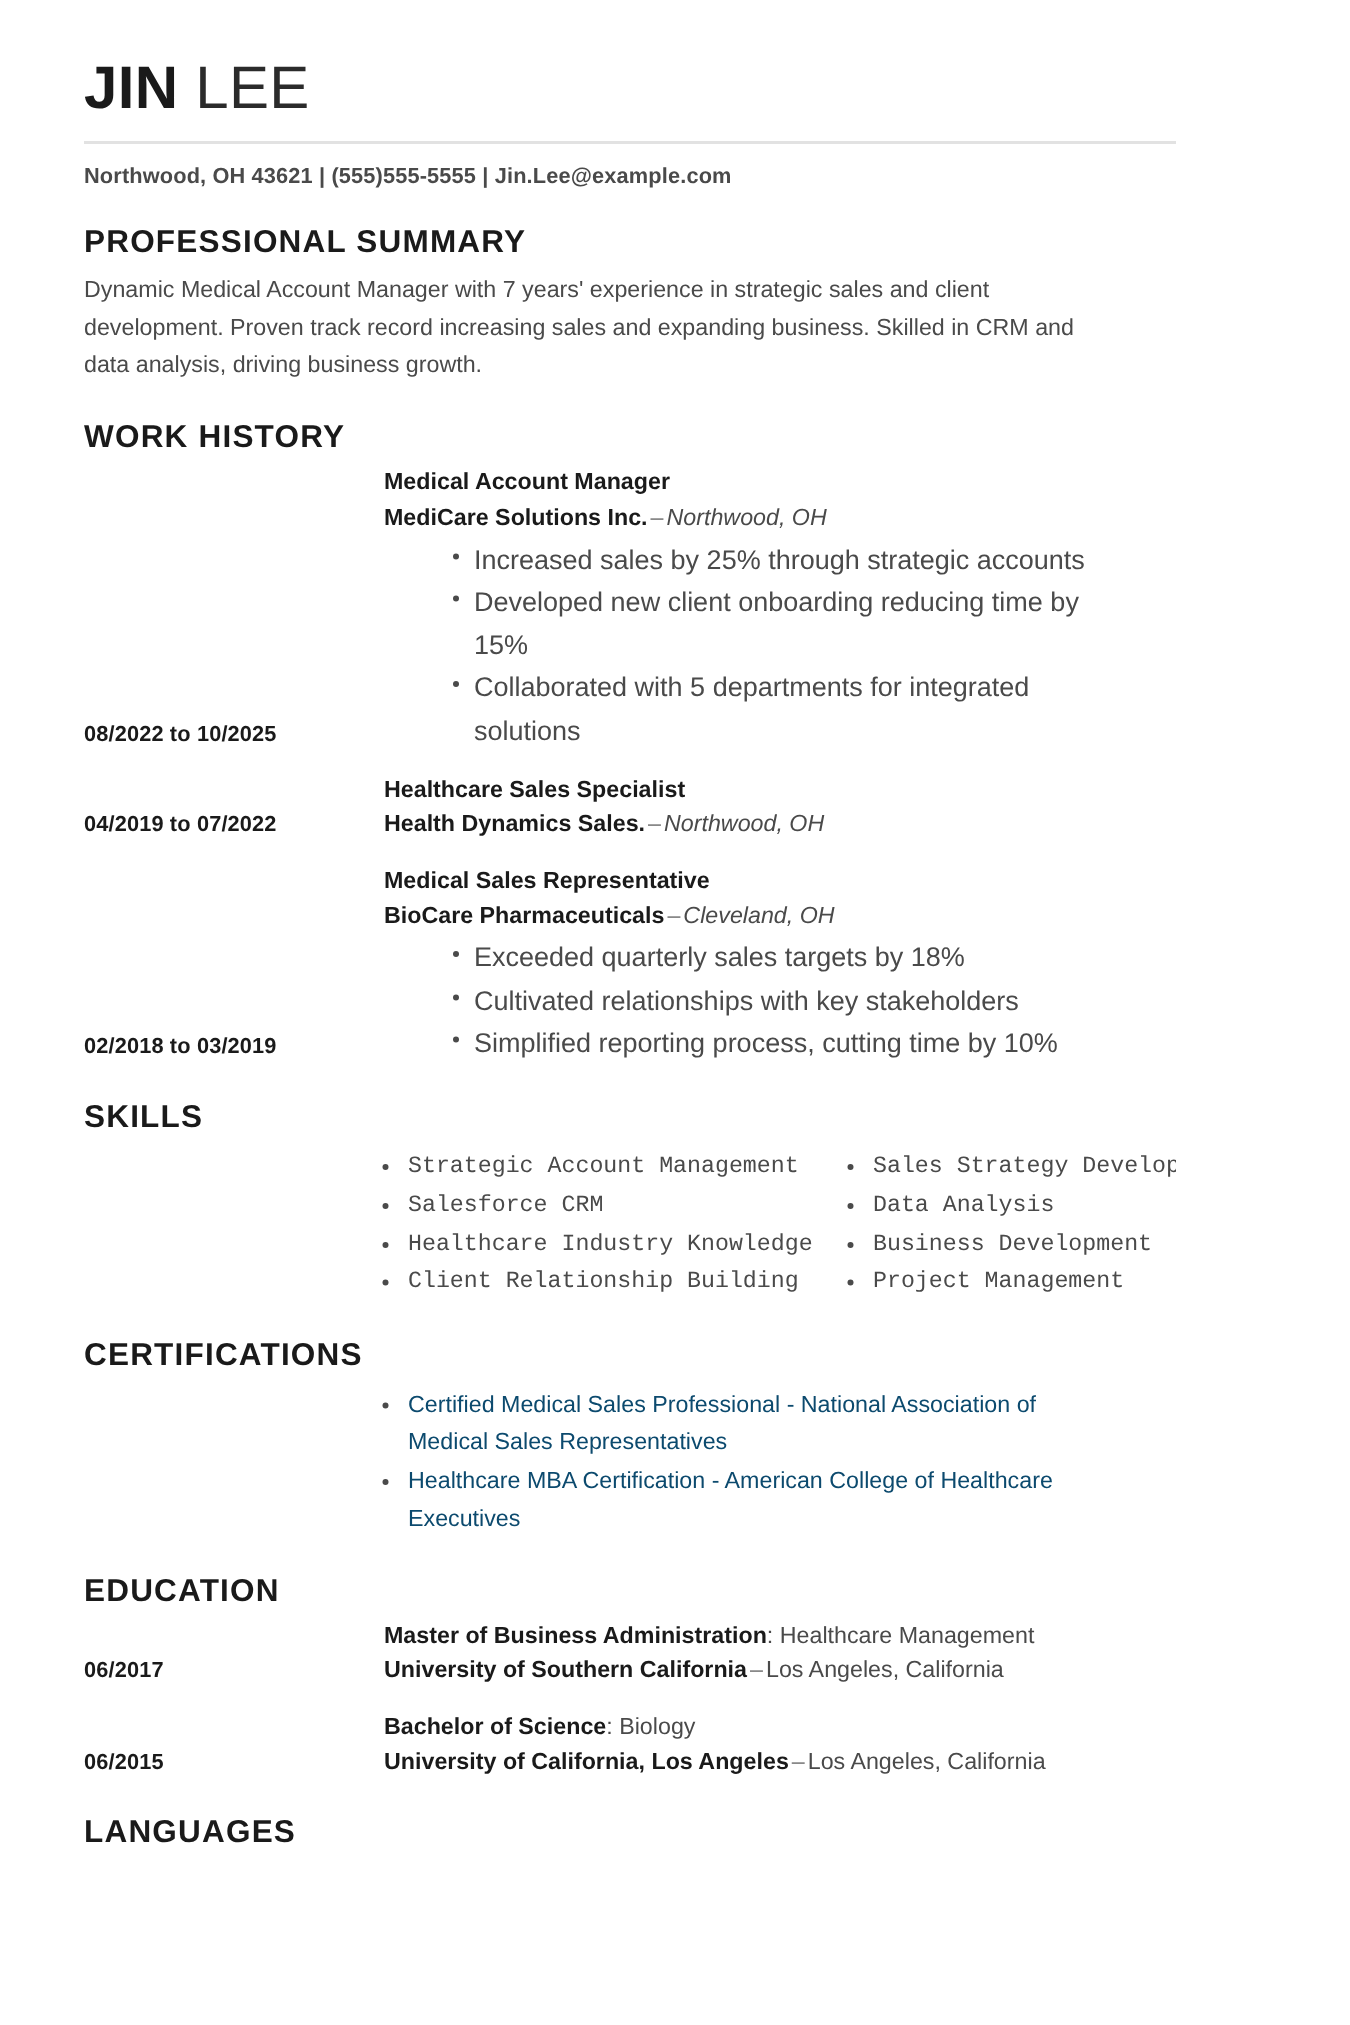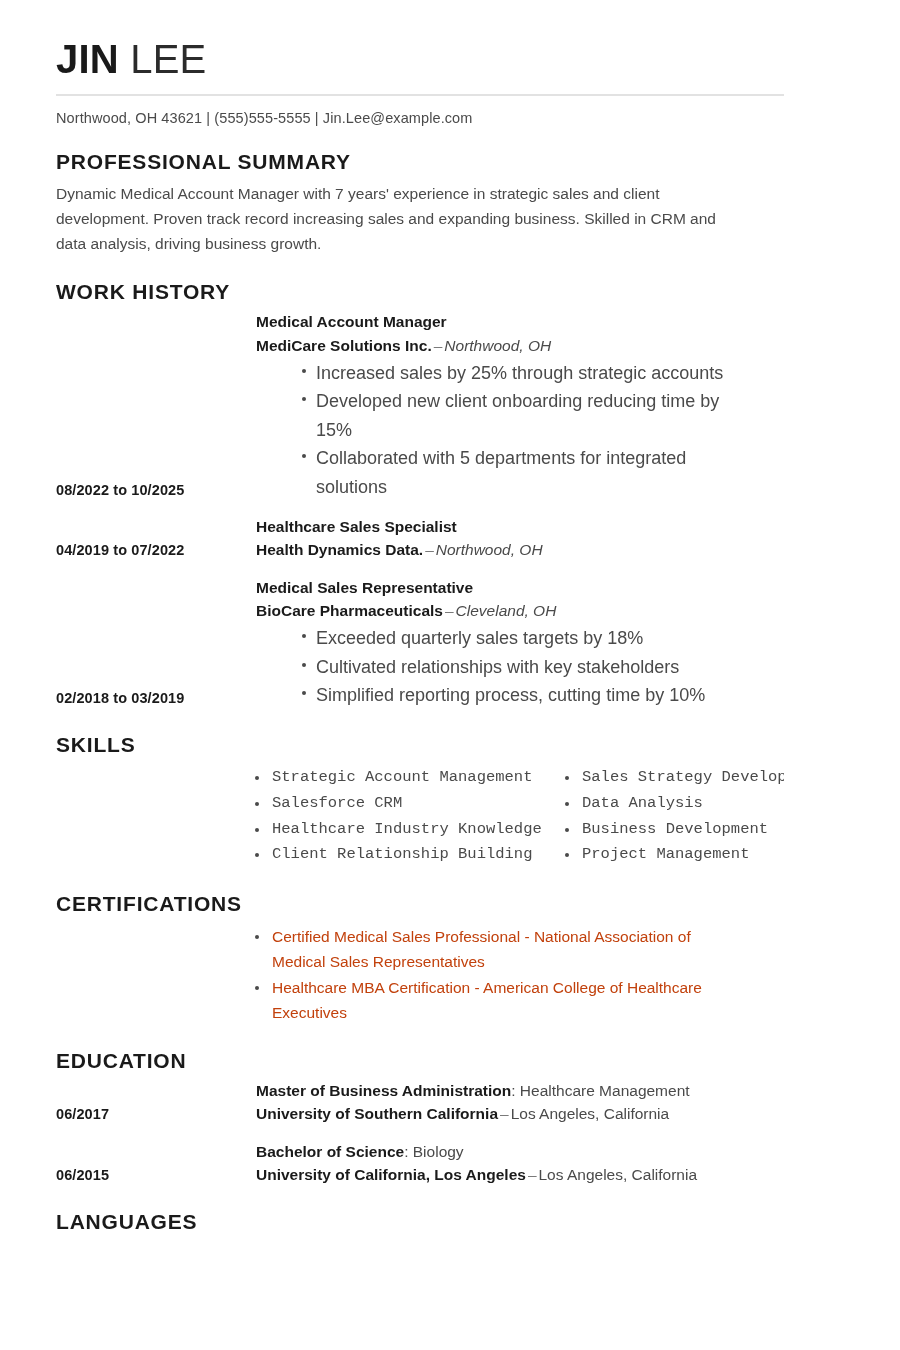--- a/index.html
+++ b/index.html
@@ -49,20 +49,21 @@
     height: 2px;
     background: #e2e2e2;
     width: 789px;
   }
   .contact {
     margin-top: 14px;
     font-size: 14.5px;
     color: #4a4a4a;
     letter-spacing: 0.1px;
     white-space: nowrap;
+    font-weight: bold;
   }
 
   
   .section {
     padding: 0 55px 0 56px;
   }
   .section-title {
     font-weight: 700;
     font-size: 21px;
     letter-spacing: 0.8px;
@@ -192,21 +193,21 @@
   ul.cert-list {
     list-style: none;
     margin: 0;
     padding: 0;
     max-width: 580px;
   }
   ul.cert-list li {
     position: relative;
     font-size: 15.5px;
     line-height: 1.62;
-    color: #c2410c;
+    color: #0c4a6e;
     padding-left: 17px;
     margin-bottom: 1px;
   }
   ul.cert-list li::before {
     content: "";
     position: absolute;
     left: 0;
     top: 11px;
     width: 4px;
     height: 4px;
@@ -267,21 +268,21 @@
           <li>Developed new client onboarding reducing time by 15%</li>
           <li>Collaborated with 5 departments for integrated solutions</li>
         </ul>
       </div>
     </div>
 
     <div class="entry">
       <div class="entry-dates">04/2019 to 07/2022</div>
       <div class="entry-body">
         <div class="job-title">Healthcare Sales Specialist</div>
-        <div class="job-org-line"><span class="job-org">Health Dynamics Data.</span><span class="dash">–</span><span class="job-loc">Northwood, OH</span></div>
+        <div class="job-org-line"><span class="job-org">Health Dynamics Sales.</span><span class="dash">–</span><span class="job-loc">Northwood, OH</span></div>
       </div>
     </div>
 
     <div class="entry">
       <div class="entry-dates">02/2018 to 03/2019</div>
       <div class="entry-body">
         <div class="job-title">Medical Sales Representative</div>
         <div class="job-org-line"><span class="job-org">BioCare Pharmaceuticals</span><span class="dash">–</span><span class="job-loc">Cleveland, OH</span></div>
         <ul class="bullets">
           <li>Exceeded quarterly sales targets by 18%</li>

